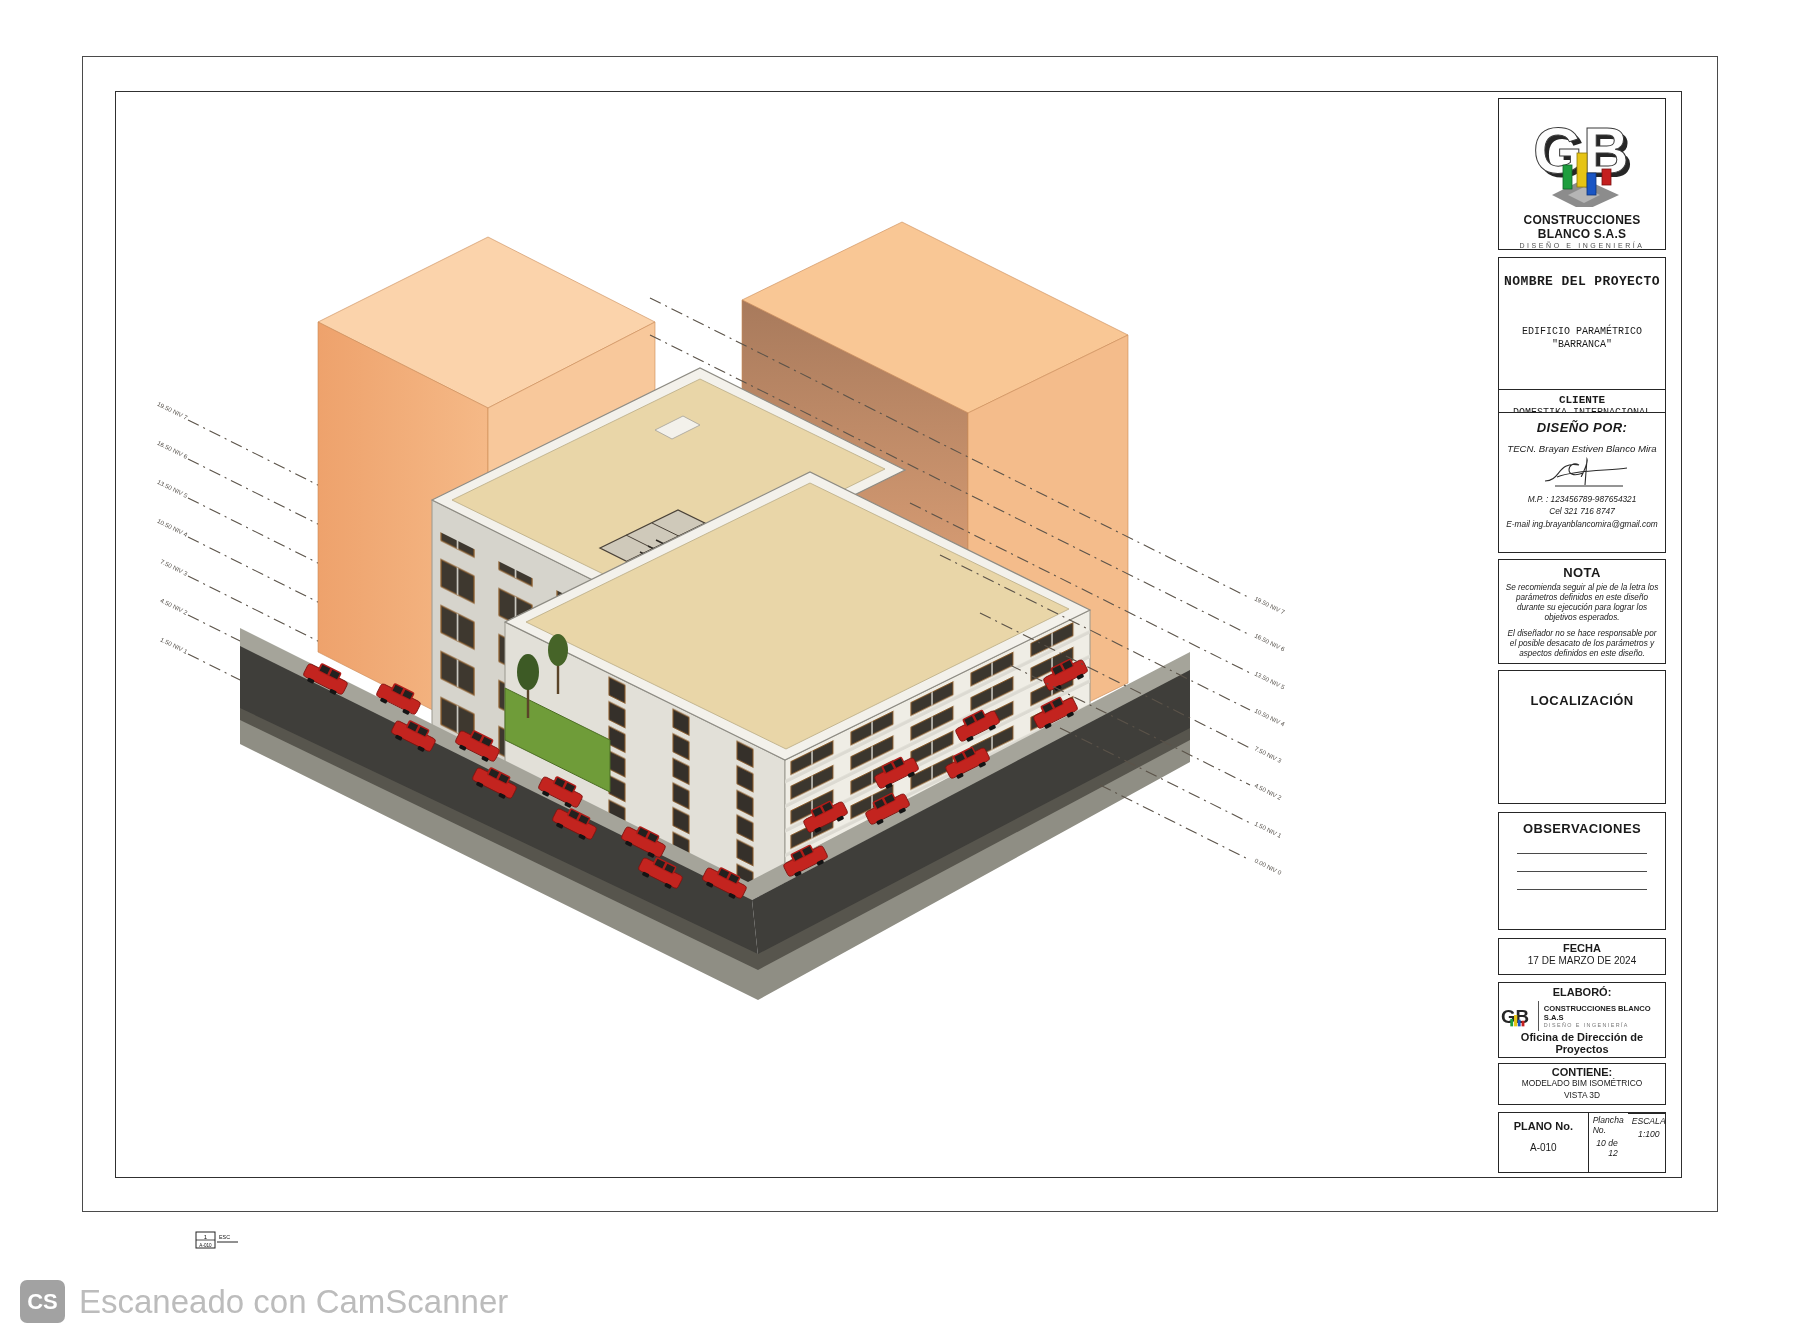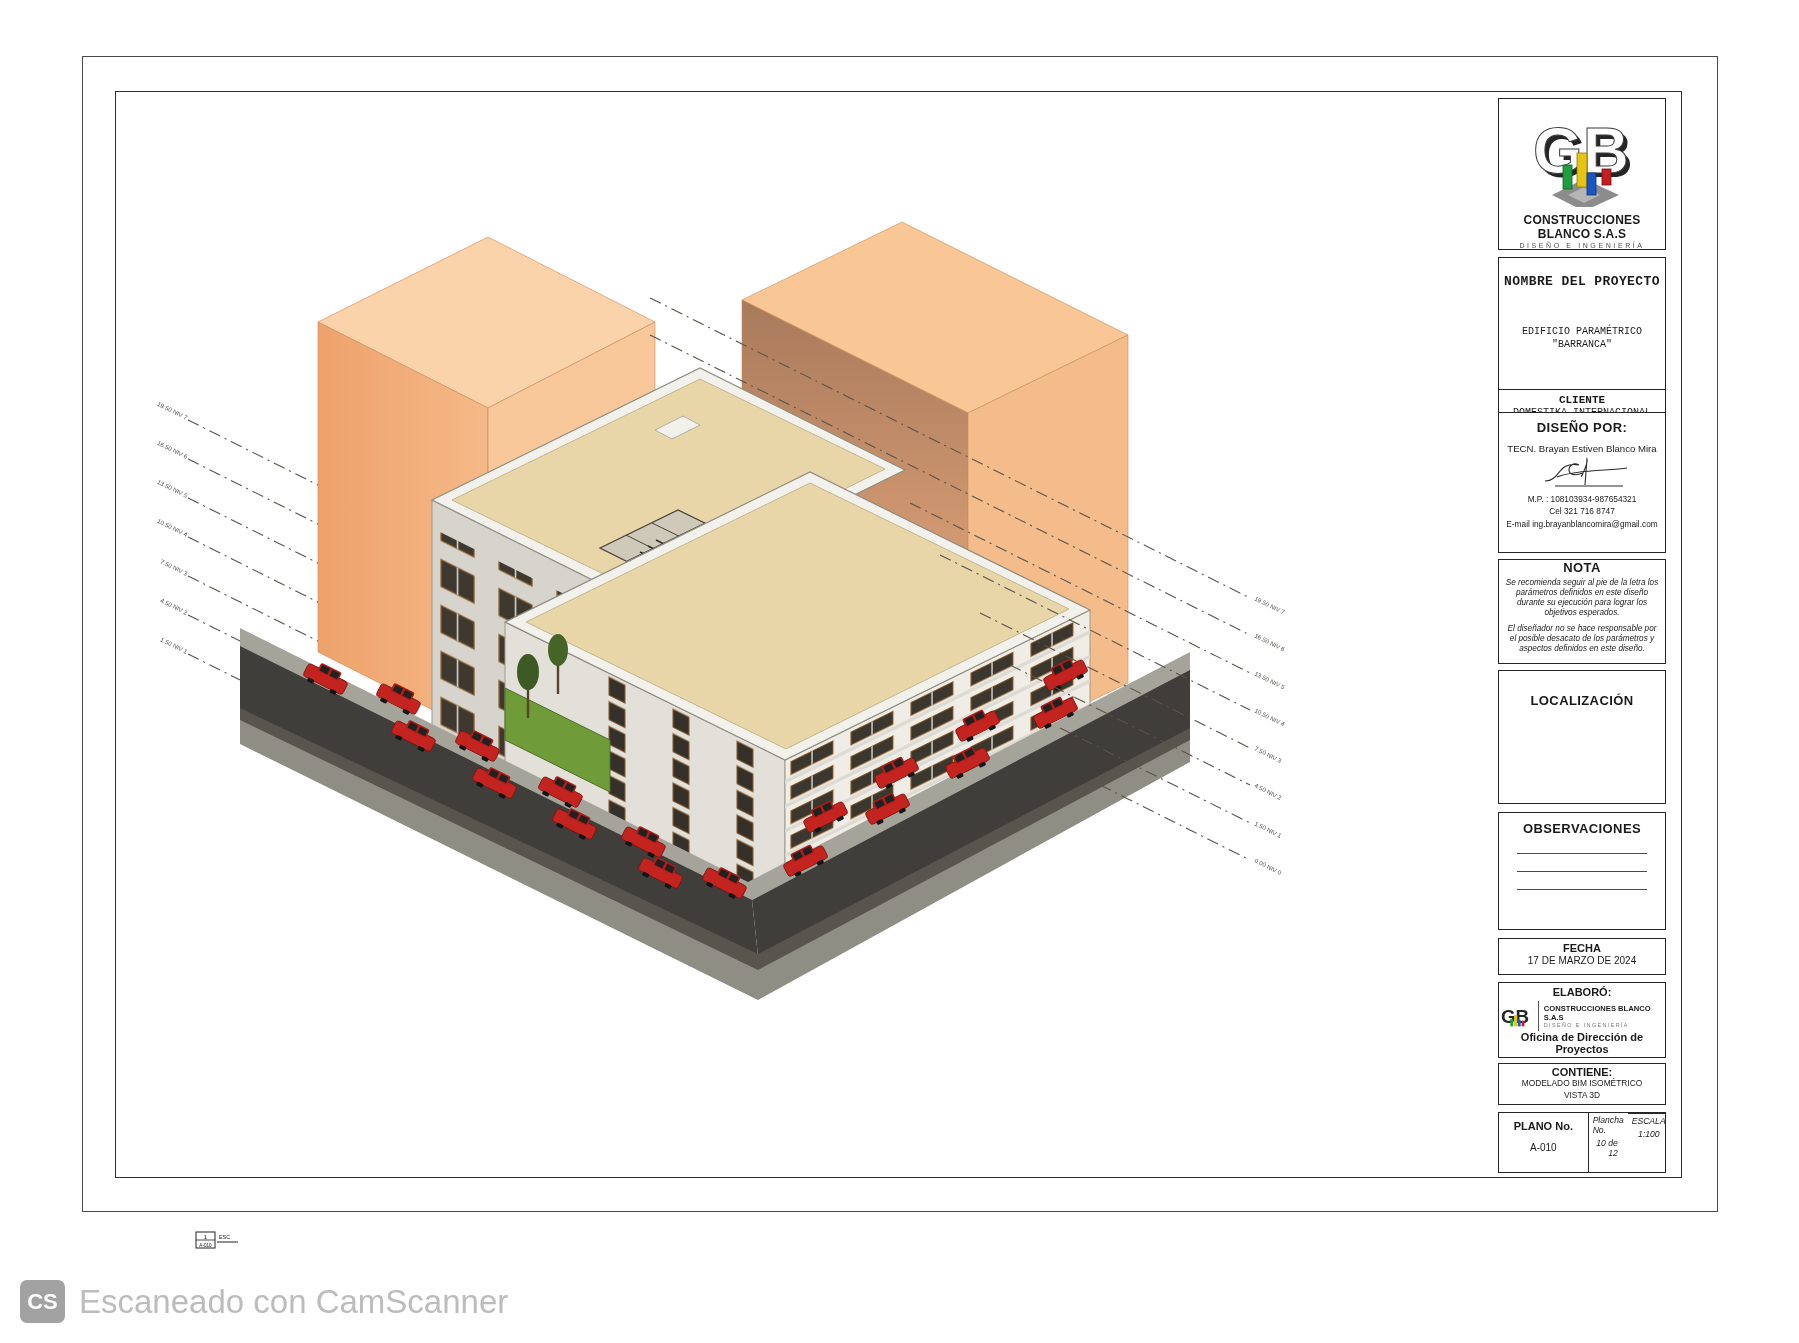--- a/index.html
+++ b/index.html
@@ -234,34 +234,34 @@
 
     <div class="tbx" style="top:159px;height:203px;font-family:Liberation Mono, monospace;">
       <div class="h1" style="margin-top:16px">NOMBRE DEL PROYECTO</div>
       <div class="body" style="margin-top:36px">EDIFICIO PARAMÉTRICO</div>
       <div class="body">"BARRANCA"</div>
       <div class="divline" style="margin-top:38px"></div>
       <div class="h2">CLIENTE</div>
       <div class="body">DOMESTIKA INTERNACIONAL</div>
     </div>
 
-    <div class="tbx" style="top:314px;height:141px;">
+    <div class="tbx" style="top:314px;height:141px;font-style:italic;">
       <div class="h1" style="margin-top:7px">DISEÑO POR:</div>
       <div class="body" style="margin-top:8px;font-size:9.6px">TECN. Brayan Estiven Blanco Mira</div>
       <svg width="110" height="34" viewBox="0 0 110 34">
         <path d="M18,26 C34,26 30,6 52,10 C40,4 36,26 56,18 C50,30 62,8 60,4 L58,30 M30,22 C50,14 84,16 100,13" fill="none" stroke="#2b2b2b" stroke-width="1.1"></path>
         <line x1="28" y1="31" x2="96" y2="31" stroke="#2b2b2b" stroke-width="1"></line>
       </svg>
-      <div class="tiny">M.P. : 108103934-987654321</div>
+      <div class="tiny">M.P. : 123456789-987654321</div>
       <div class="tiny">Cel  321 716 8747</div>
       <div class="tiny">E-mail  ing.brayanblancomira@gmail.com</div>
     </div>
 
     <div class="tbx" style="top:461px;height:105px;">
-      <div class="h1" style="">NOTA</div>
+      <div class="h1" style="margin-top:5px">NOTA</div>
       <div class="ital" style="font-size:8.2px;line-height:1.22;margin:3px 6px 0">Se recomienda seguir al pie de la letra los parámetros definidos en este diseño durante su ejecución para lograr los objetivos esperados.</div>
       <div class="ital" style="font-size:8.2px;line-height:1.22;margin:6px 6px 0">El diseñador no se hace responsable por el posible desacato de los parámetros y aspectos definidos en este diseño.</div>
     </div>
 
     <div class="tbx" style="top:572px;height:134px;">
       <div class="h1" style="margin-top:22px">LOCALIZACIÓN</div>
     </div>
 
     <div class="tbx" style="top:714px;height:118px;">
       <div class="h1" style="margin-top:8px">OBSERVACIONES</div>

